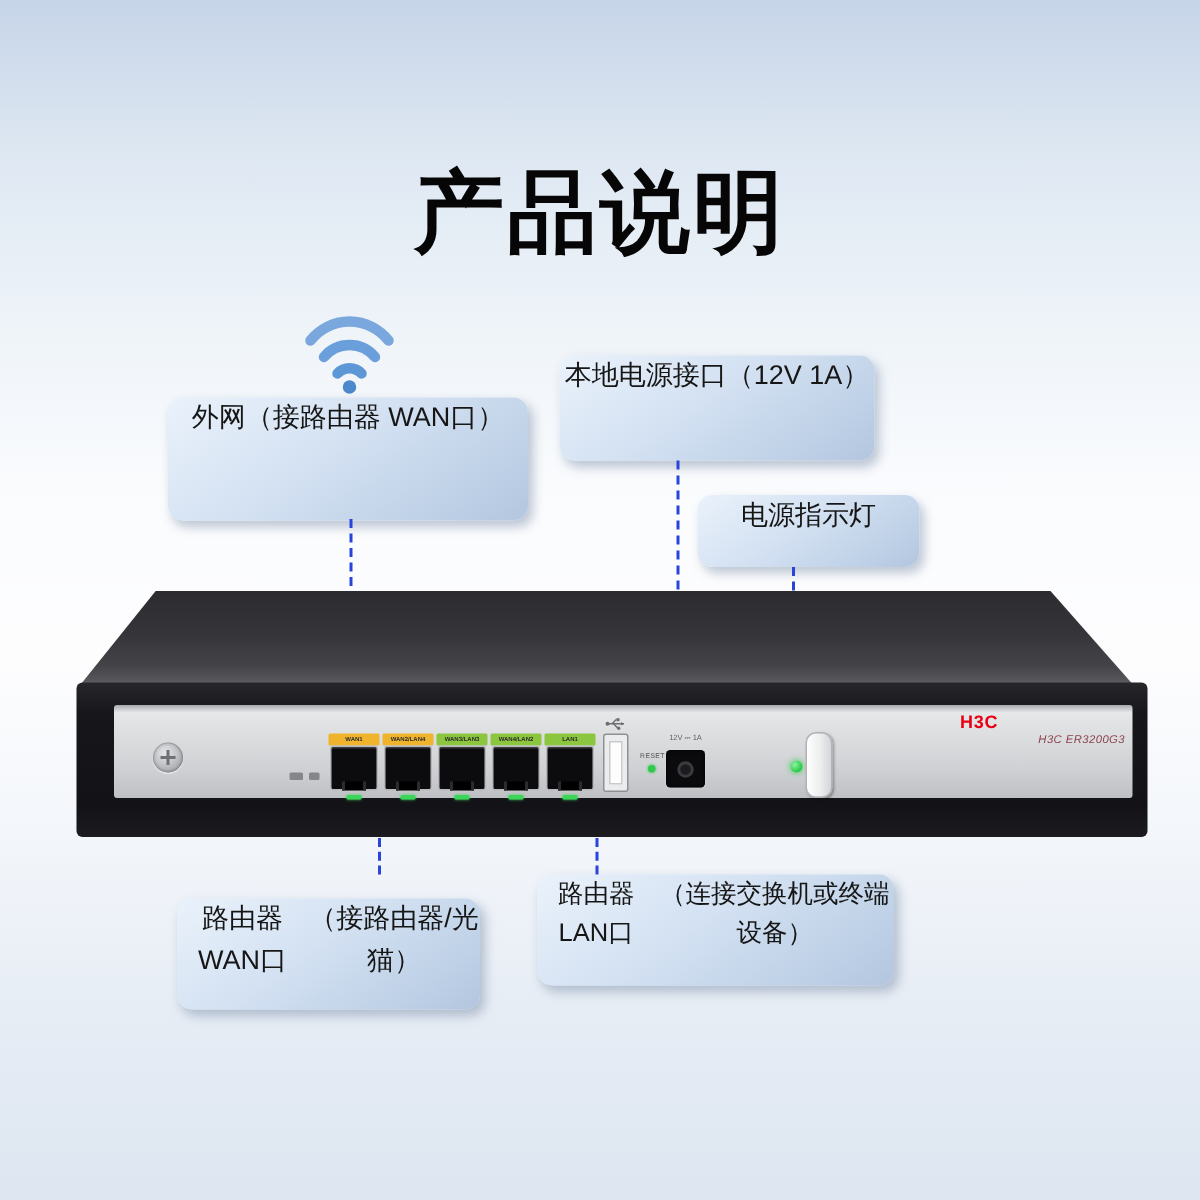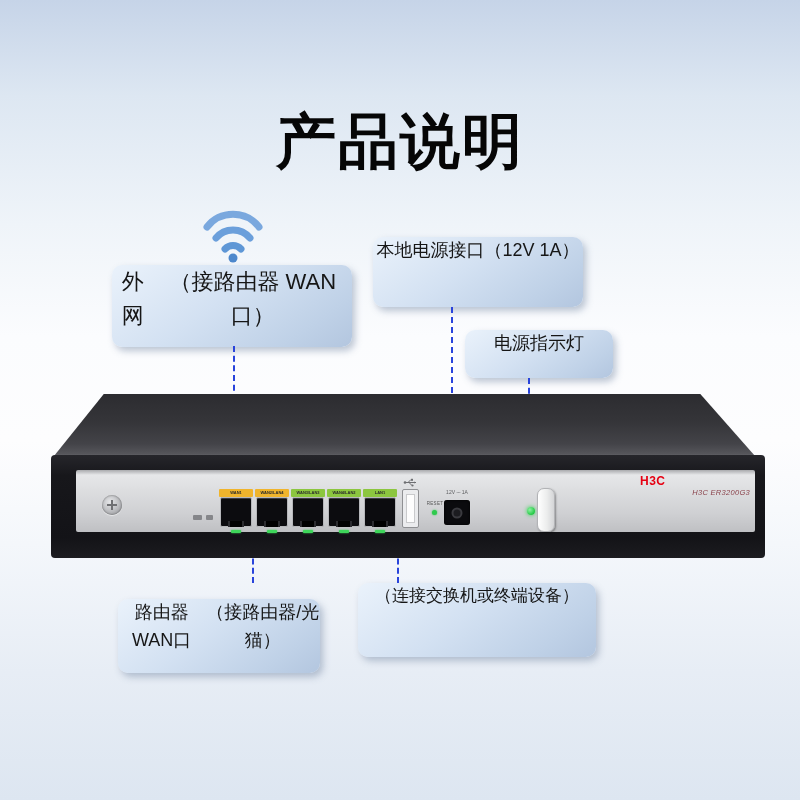--- a/index.html
+++ b/index.html
@@ -14,21 +14,21 @@
     font-size:60px;font-weight:900;color:#060606;letter-spacing:2px;
   }
   
   .callout{
     position:absolute;border-radius:10px;
     background:linear-gradient(145deg,#eaf2fb 0%,#d3e1f2 45%,#bfd1e7 80%,#b3c6df 100%);
     box-shadow:3px 4px 7px rgba(110,130,160,0.45);
     color:#161616;text-align:center;display:flex;justify-content:center;
   }
   .callout .ln{line-height:1.55;}
-  .c-wifi{left:112px;top:265px;width:240px;height:82px;font-size:22px;justify-content:center;}
+  .c-wifi{left:112px;top:265px;width:240px;height:82px;font-size:18px;justify-content:center;}
   .c-powerport{left:373px;top:237px;width:210px;height:70px;font-size:18px;}
   .c-powerled{left:465px;top:330px;width:148px;height:48px;font-size:18px;}
   .c-wan{left:118px;top:583px;width:202px;height:74px;font-size:18px;margin-top:16px;}
   .c-lan{left:358px;top:583px;width:238px;height:74px;font-size:17px;}
   
   .leader{position:absolute;width:0;border-left:2px dashed #2944db;}
   .l1{left:233px;top:346px;height:151px;}
   .l2{left:451px;top:307px;height:196px;}
   .l3{left:528px;top:378px;height:132px;}
   .l4{left:252px;top:531px;height:52px;}
@@ -144,20 +144,21 @@
     <div class="ln">（12V 1A）</div>
   </div>
   <div class="callout c-powerled">
     <div class="ln">电源指示灯</div>
   </div>
   <div class="callout c-wan">
     <div class="ln">路由器WAN口</div>
     <div class="ln">（接路由器/光猫）</div>
   </div>
   <div class="callout c-lan">
+    <div class="ln">路由器LAN口</div>
     <div class="ln">（连接交换机或终端设备）</div>
   </div>
 
   <div class="leader l1"></div>
   <div class="leader l2"></div>
   <div class="leader l3"></div>
   <div class="leader l4"></div>
   <div class="leader l5"></div>
 
   <div class="dev-top"></div>

